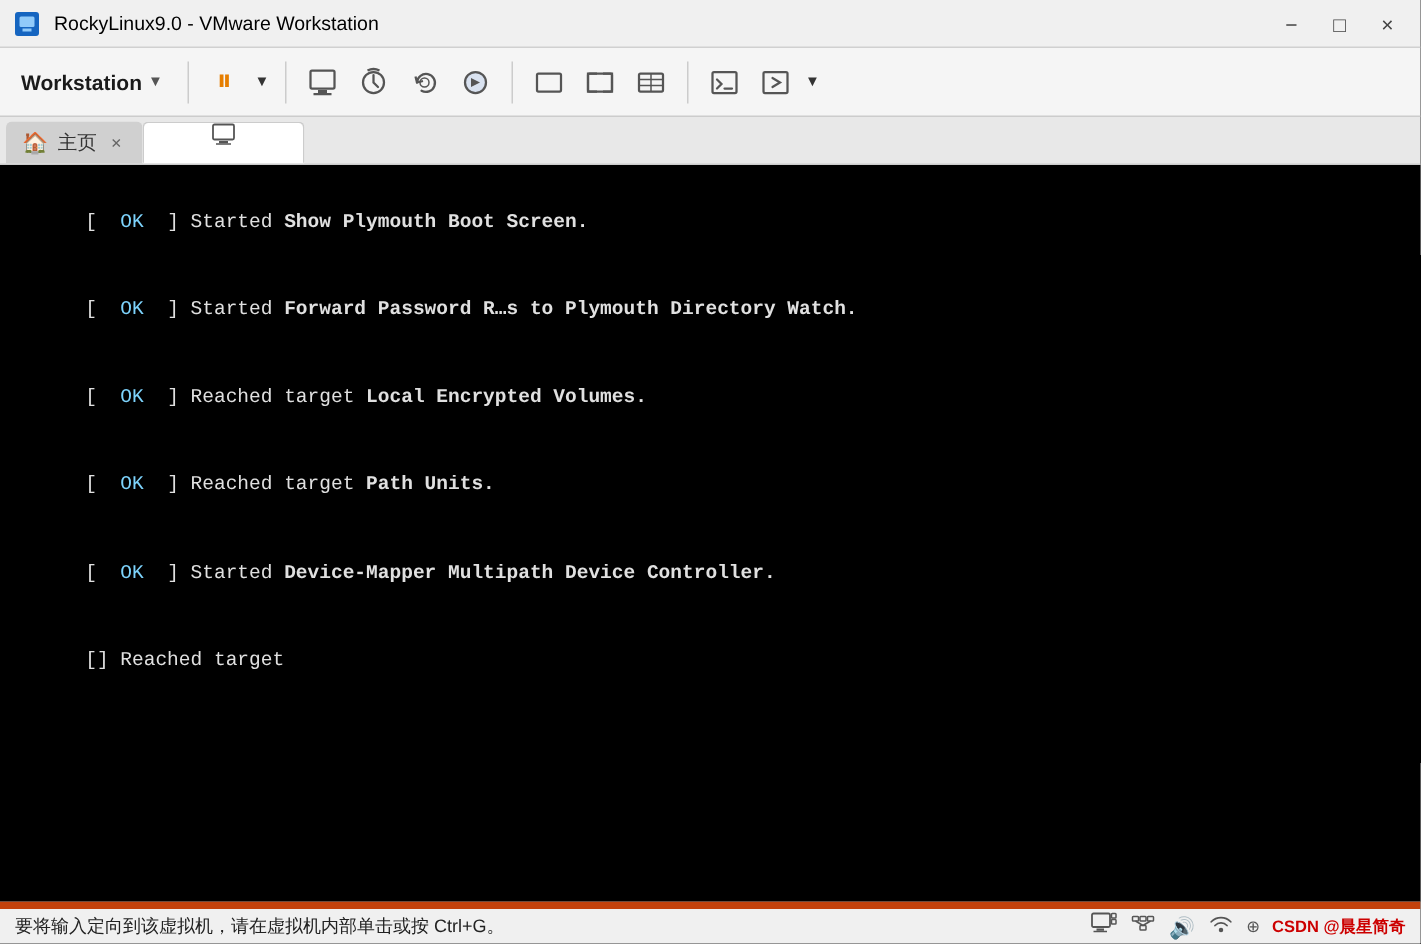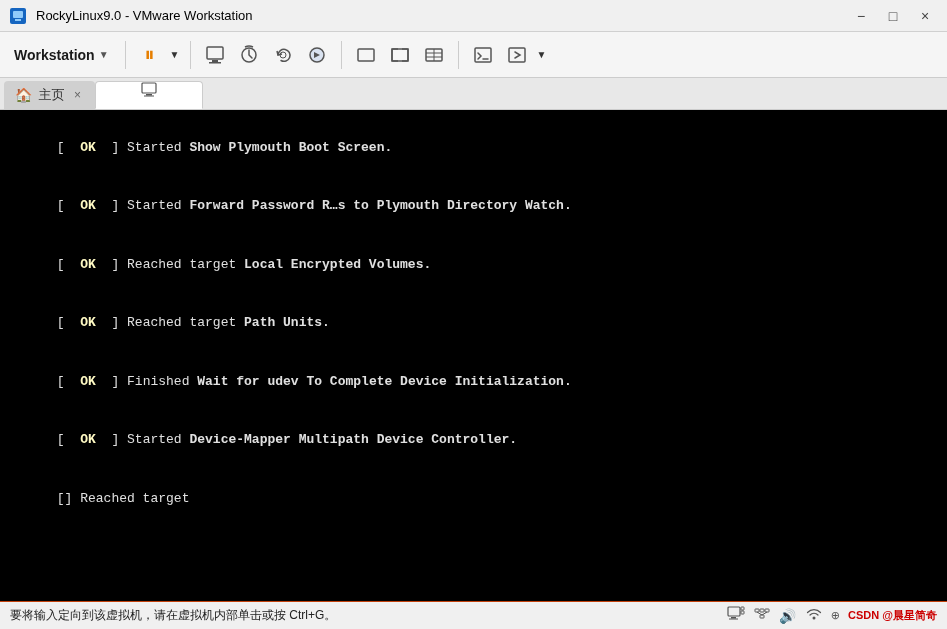--- a/index.html
+++ b/index.html
@@ -163,33 +163,33 @@
       line-height: 1.5;
       padding: 8px 10px;
       flex: 1;
       overflow: hidden;
     }
     .t-line {
       white-space: pre;
       margin: 0;
     }
     .ok-badge {
-      color: #fef9c3;
-      font-weight: bold;
+      color: #7dd3fc;
+      font-weight: normal;
     }
     .bold-text {
       font-weight: bold;
       margin-top: 24px;
     }
 
     
     #status-bar {
       height: 28px;
       background: #f0f0f0;
-      border-top: 1px solid #c2410c;
+      border-top: 5px solid #c2410c;
       display: flex;
       align-items: center;
       padding: 0 10px;
       font-size: 12px;
       color: #222;
       gap: 8px;
     }
     #status-bar .status-icons {
       margin-left: auto;
       display: flex;
@@ -344,23 +344,20 @@
       [<span class="ok-badge">  OK  </span>] Started <span class="bold-text">Show Plymouth Boot Screen.</span>
     </div>
     <div class="t-line">
       [<span class="ok-badge">  OK  </span>] Started <span class="bold-text">Forward Password R…s to Plymouth Directory Watch.</span>
     </div>
     <div class="t-line">
       [<span class="ok-badge">  OK  </span>] Reached target <span class="bold-text">Local Encrypted Volumes.</span>
     </div>
     <div class="t-line">
       [<span class="ok-badge">  OK  </span>] Reached target <span class="bold-text">Path Units.</span>
-    </div>
-    <div class="t-line">
-      [<span class="ok-badge">  OK  </span>] Finished <span class="bold-text">Wait for udev To Complete Device Initialization.</span>
     </div>
     <div class="t-line">
       [<span class="ok-badge">  OK  </span>] Started <span class="bold-text">Device-Mapper Multipath Device Controller.</span>
     </div>
     <div class="t-line">
       [] Reached target 
     </div>
 
   </div>
 </div>

